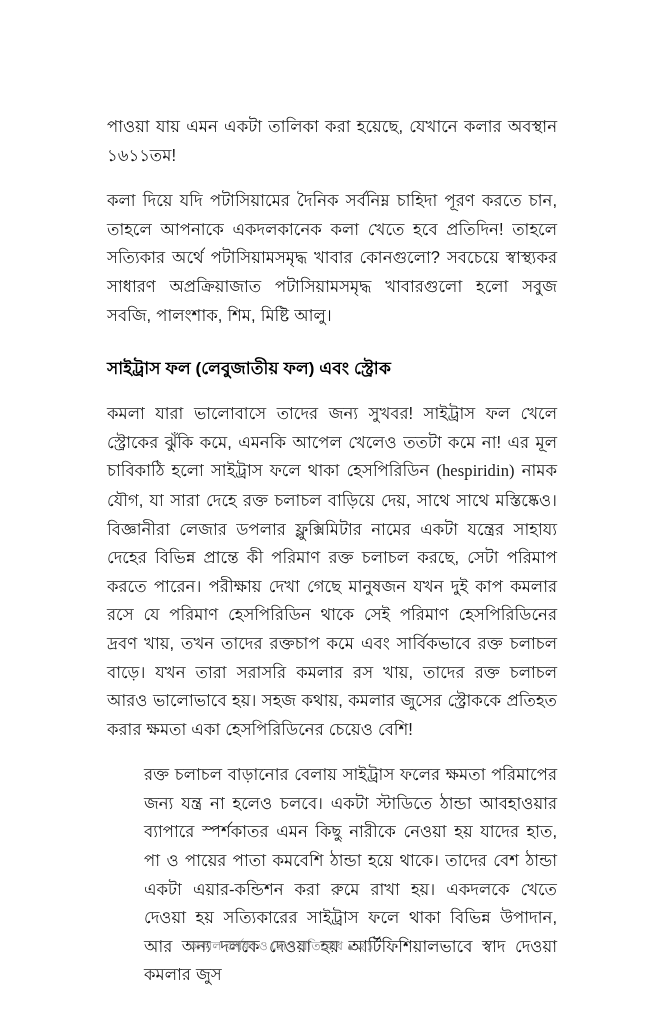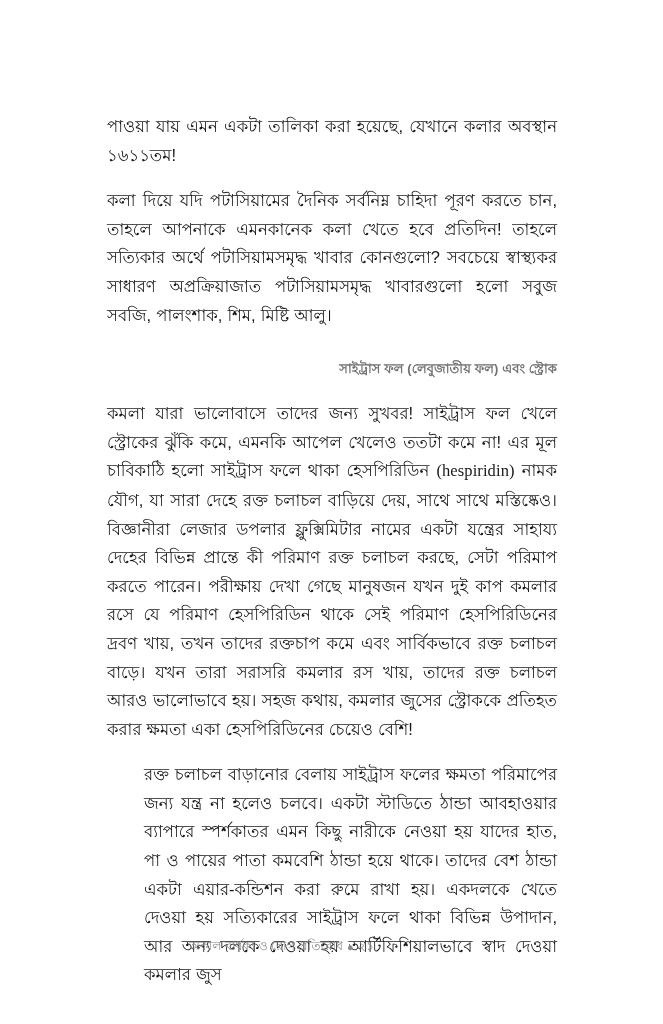--- a/index.html
+++ b/index.html
@@ -58,25 +58,25 @@
   .latin {
     font-family: Liberation Serif, serif;
     font-size: 16.5px;
     letter-spacing: 0.1px;
   }
 
   
   .section-heading {
     margin: 26px 0 16px 0;
     font-family: "Liberation Sans", "DejaVu Sans", sans-serif;
-    font-size: 13px;
+    font-size: 17px;
     line-height: 28px;
     font-weight: bold;
-    color: #737373;
-    text-align: right;
+    color: #000000;
+    text-align: left;
     letter-spacing: 0.1px;
   }
 
   
   .footer {
     position: absolute;
     left: 107px;
     right: 107px;
     top: 938px;
     text-align: center;
@@ -101,21 +101,21 @@
 </style>
 </head>
 <body>
 
 <div class="page">
 
   <div class="content">
 
     <p class="para">পাওয়া যায় এমন একটা তালিকা করা হয়েছে, যেখানে কলার অবস্থান ১৬১১তম!</p>
 
-    <p class="para">কলা দিয়ে যদি পটাসিয়ামের দৈনিক সর্বনিম্ন চাহিদা পূরণ করতে চান, তাহলে আপনাকে এমনকানেক কলা খেতে হবে প্রতিদিন! তাহলে সত্যিকার অর্থে পটাসিয়ামসমৃদ্ধ খাবার কোনগুলো? সবচেয়ে স্বাস্থ্যকর সাধারণ অপ্রক্রিয়াজাত পটাসিয়ামসমৃদ্ধ খাবারগুলো হলো সবুজ সবজি, পালংশাক, শিম, মিষ্টি আলু।</p>
+    <p class="para">কলা দিয়ে যদি পটাসিয়ামের দৈনিক সর্বনিম্ন চাহিদা পূরণ করতে চান, তাহলে আপনাকে একদলকানেক কলা খেতে হবে প্রতিদিন! তাহলে সত্যিকার অর্থে পটাসিয়ামসমৃদ্ধ খাবার কোনগুলো? সবচেয়ে স্বাস্থ্যকর সাধারণ অপ্রক্রিয়াজাত পটাসিয়ামসমৃদ্ধ খাবারগুলো হলো সবুজ সবজি, পালংশাক, শিম, মিষ্টি আলু।</p>
 
     <h2 class="section-heading">সাইট্রাস ফল (লেবুজাতীয় ফল) এবং স্ট্রোক</h2>
 
     <p class="para"><span class="flow">কমলা যারা ভালোবাসে তাদের জন্য সুখবর! সাইট্রাস ফল খেলে স্ট্রোকের ঝুঁকি কমে, এমনকি আপেল খেলেও ততটা কমে না! এর মূল চাবিকাঠি হলো সাইট্রাস ফলে থাকা হেসপিরিডিন </span><span class="latin">(hespiridin)</span><span class="flow"> নামক যৌগ, যা সারা দেহে রক্ত চলাচল বাড়িয়ে দেয়, সাথে সাথে মস্তিষ্কেও। বিজ্ঞানীরা লেজার ডপলার ফ্লুক্সিমিটার নামের একটা যন্ত্রের সাহায্য দেহের বিভিন্ন প্রান্তে কী পরিমাণ রক্ত চলাচল করছে, সেটা পরিমাপ করতে পারেন। পরীক্ষায় দেখা গেছে মানুষজন যখন দুই কাপ কমলার রসে যে পরিমাণ হেসপিরিডিন থাকে সেই পরিমাণ হেসপিরিডিনের দ্রবণ খায়, তখন তাদের রক্তচাপ কমে এবং সার্বিকভাবে রক্ত চলাচল বাড়ে। যখন তারা সরাসরি কমলার রস খায়, তাদের রক্ত চলাচল আরও ভালোভাবে হয়। সহজ কথায়, কমলার জুসের স্ট্রোককে প্রতিহত করার ক্ষমতা একা হেসপিরিডিনের চেয়েও বেশি!</span></p>
 
     <p class="para">রক্ত চলাচল বাড়ানোর বেলায় সাইট্রাস ফলের ক্ষমতা পরিমাপের জন্য যন্ত্র না হলেও চলবে। একটা স্টাডিতে ঠান্ডা আবহাওয়ার ব্যাপারে স্পর্শকাতর এমন কিছু নারীকে নেওয়া হয় যাদের হাত, পা ও পায়ের পাতা কমবেশি ঠান্ডা হয়ে থাকে। তাদের বেশ ঠান্ডা একটা এয়ার-কন্ডিশন করা রুমে রাখা হয়। একদলকে খেতে দেওয়া হয় সত্যিকারের সাইট্রাস ফলে থাকা বিভিন্ন উপাদান, আর অন্য দলকে দেওয়া হয় আর্টিফিশিয়ালভাবে স্বাদ দেওয়া কমলার জুস</p>
 
   </div>
 
   <div class="footer">

